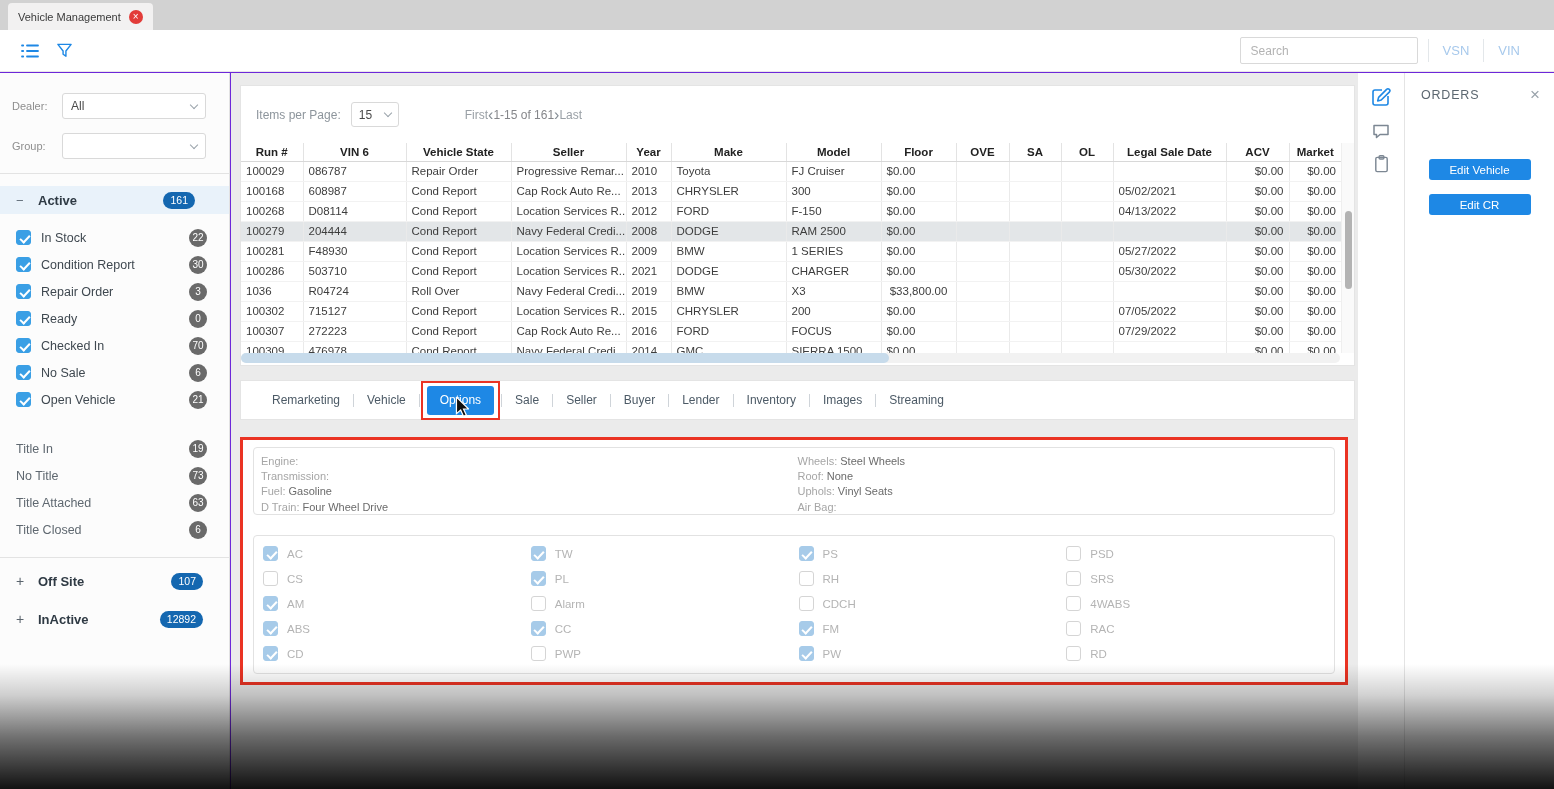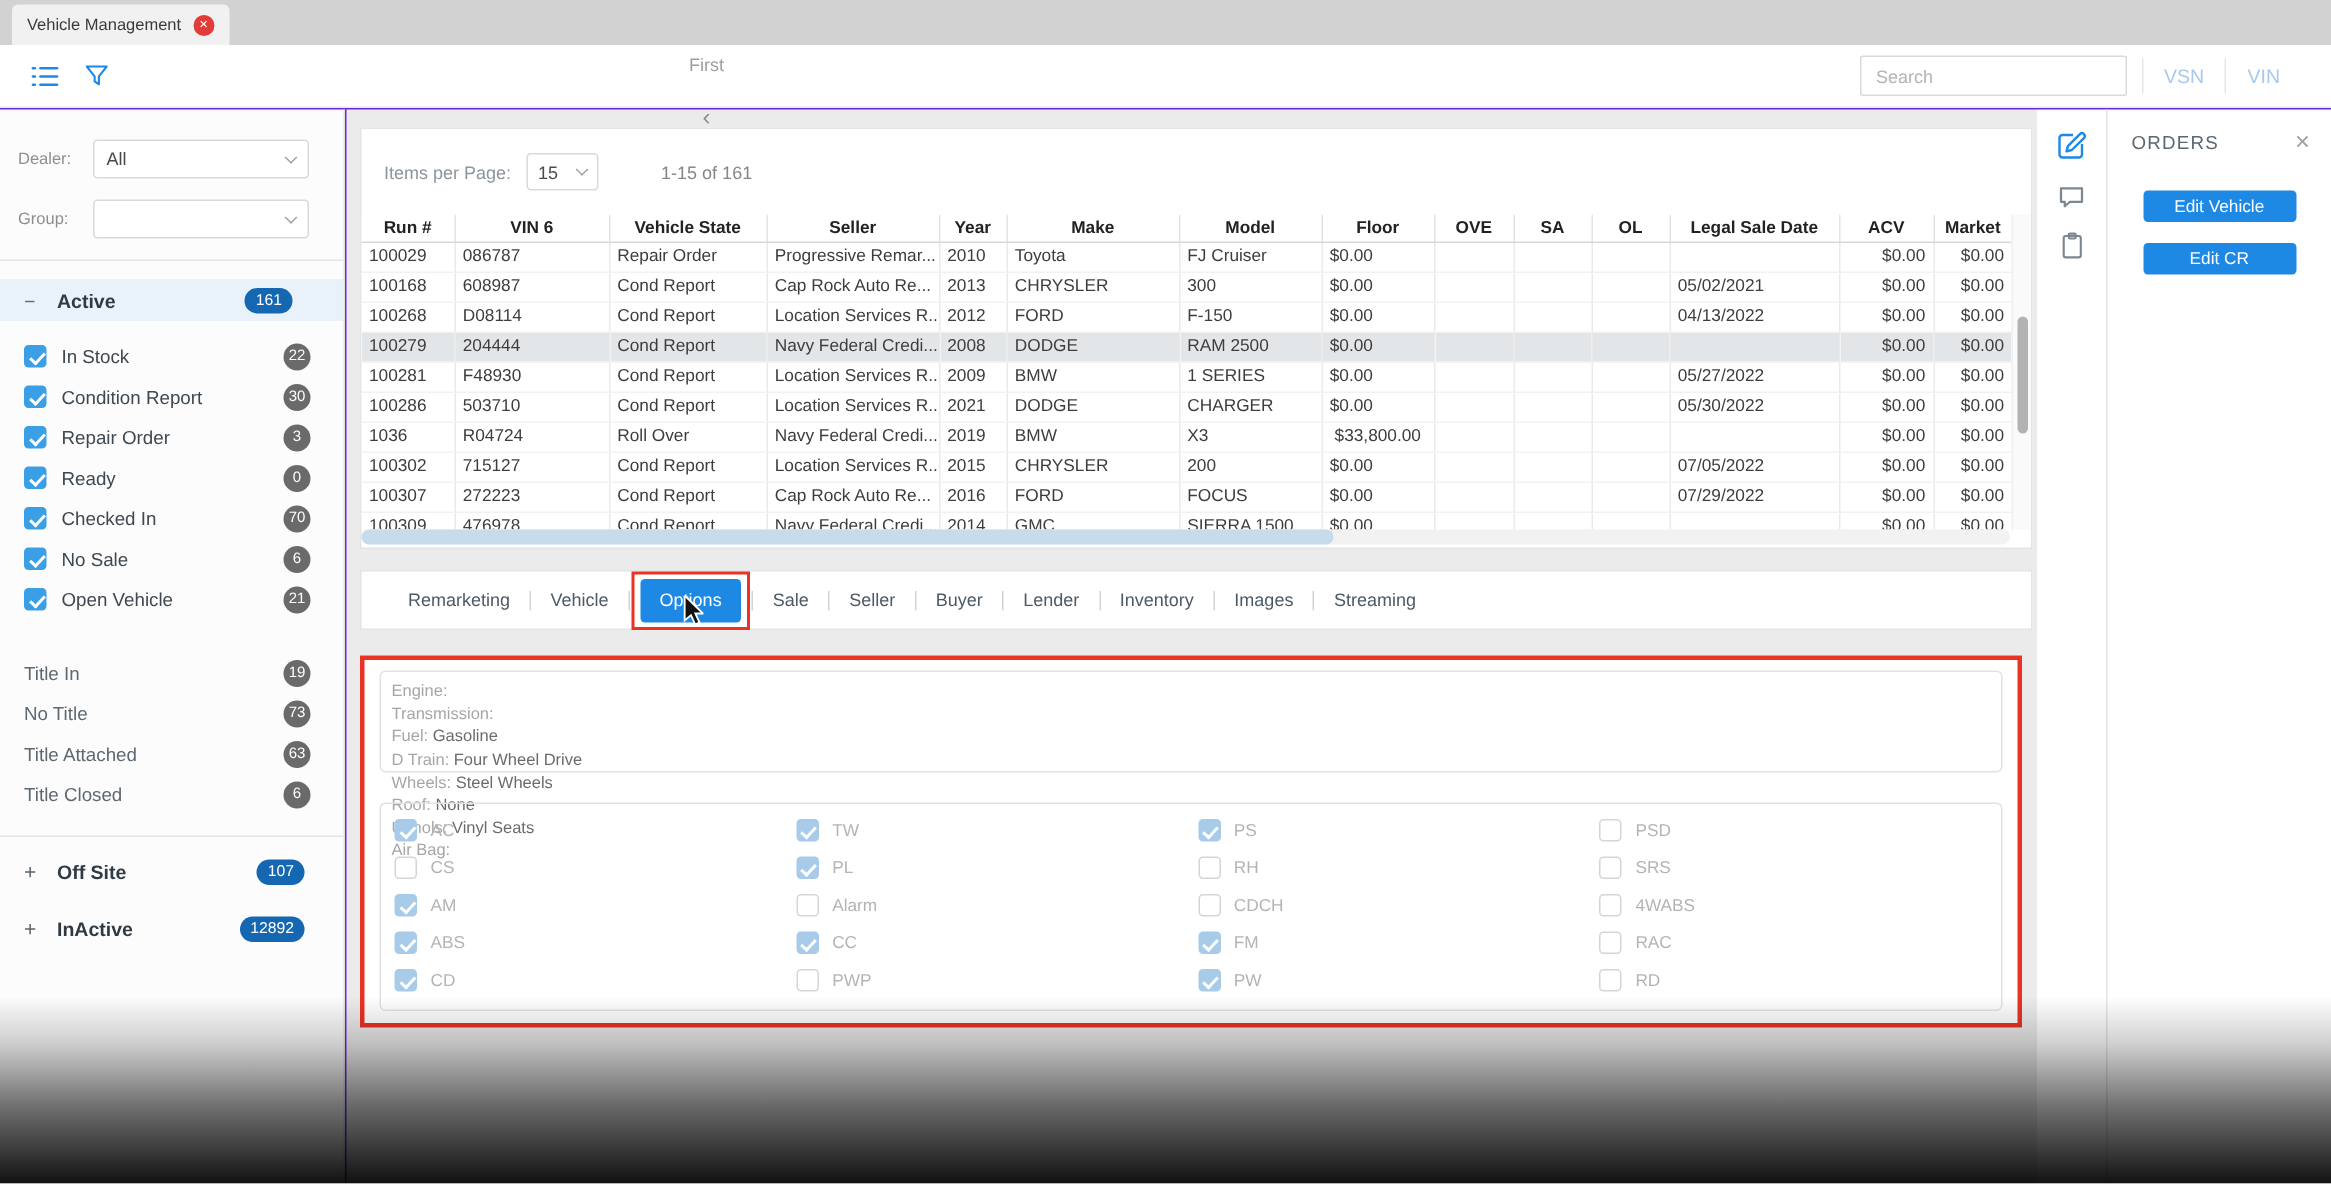--- a/index.html
+++ b/index.html
@@ -57,21 +57,21 @@
   .plus { font-size:14px; color:#5a646d; width:14px; }
   .group-label { font-size:13px; font-weight:bold; color:#2f3a44; margin-left:8px; }
   .group-item .badge { margin-left:auto; margin-right:26px; }
 
   
   .main { position:absolute; left:231px; top:73px; width:1127px; bottom:0; background:#ebebeb; }
   .grid-card { position:absolute; left:9px; top:12px; width:1115px; height:281px; background:#fff; border:1px solid #e4e4e4; }
   .grid-top { position:absolute; top:0; left:0; right:0; height:57px; display:flex; align-items:center; padding-left:15px; }
   .ipp-label { font-size:12px; color:#8d959c; margin-right:10px; }
   .select.small { width:48px; height:25px; padding:0 7px; }
-  .pager { display:flex; align-items:center; gap:21px; margin-left:42px;flex-direction:column; }
+  .pager { display:flex; align-items:center; gap:0; margin-left:66px; }
   .pager-btn { font-size:12px; color:#9aa0a6; cursor:pointer; }
   .pager-chev { font-size:16px; color:#878f96; cursor:pointer; line-height:1; }
   .pager-range { font-size:12px; color:#85868a; }
 
   .table-wrap { position:absolute; top:57px; left:0; width:1100px; bottom:12px; overflow:hidden; }
   table { border-collapse:collapse; table-layout:fixed; width:1100px; background:#fff; }
   th { font-weight:bold; font-size:11.5px; height:18px; color:#222; text-align:center; padding:0 4px;
        border-right:1px solid #e3e3e3; border-bottom:1px solid #d8d8d8; white-space:nowrap; overflow:hidden; cursor:pointer; }
   th:last-child, td:last-child { border-right:none; }
   td { font-size:11.5px; height:20px; color:#3d3d3d; padding:0 5px; border-right:1px solid #eaeaea;
@@ -86,21 +86,21 @@
                display:flex; align-items:center; padding-left:18px; }
   .tab { padding:0 13px; font-size:12px; color:#4c5a66; height:38px; line-height:38px; cursor:pointer; }
   .tab-sep { width:1px; height:13px; background:#cfd4d9; }
   .tab.active { background:var(--accent); color:#fff; height:29px; line-height:29px; border-radius:3px; margin:0 7px; position:relative; }
   .tab.active::after { content:''; position:absolute; inset:-5px -6px; border:2.5px solid var(--annotation); pointer-events:none; }
   .cursor-icon { position:absolute; left:42%; top:11px; z-index:6; pointer-events:none; }
 
   .options-card { position:absolute; left:9px; top:364px; width:1108px; height:248px; background:#fff;
                   border:3px solid var(--annotation); }
   .specs-box { position:absolute; left:10px; top:7px; right:10px; height:68px; border:1px solid #e2e2e2; border-radius:4px;
-               display:flex; padding:6px 0 0 7px;flex-direction:column; }
+               display:flex; padding:6px 0 0 7px; }
   .specs-col { width:540px; }
   .spec-line { font-size:11px; line-height:15.2px; }
   .spec-label { color:#a6a6a6; }
   .spec-value { color:#6b6b6b; margin-left:3px; }
   .opts-box { position:absolute; left:10px; top:95px; right:10px; bottom:8px; border:1px solid #e2e2e2; border-radius:4px;
               display:grid; grid-template-columns:repeat(4,1fr); align-content:start; padding:10px 0 0 9px; }
   .opt-col { display:flex; flex-direction:column; gap:10px; }
   .opt-item { display:flex; align-items:center; gap:9px; height:15px; cursor:pointer; }
   .ocb { width:15px; height:15px; border-radius:3px; border:1px solid #d5d5d5; background:#fff; position:relative; flex:none; }
   .ocb.on { background:var(--option-checkbox-blue); border-color:var(--option-checkbox-blue); }
@@ -110,21 +110,21 @@
   .icon-rail { position:absolute; left:1358px; top:73px; width:46px; bottom:0; background:#fff;
                display:flex; flex-direction:column; align-items:center; gap:13px; padding-top:13px; }
   .rail-icon { color:#7c8793; cursor:pointer; display:flex; }
   .rail-icon.blue { color:var(--accent); }
   .orders-panel { position:absolute; left:1404px; top:73px; right:0; bottom:0; background:#fff; border-left:1px solid #e4e4e4; }
   .orders-head { display:flex; align-items:center; justify-content:space-between; padding:13px 14px 0 16px; }
   .orders-title { font-size:12.5px; color:#5c6770; letter-spacing:0.8px; }
   .orders-close { font-size:17px; color:#9aa3ab; cursor:pointer; line-height:1; }
   .blue-btn { display:block; width:102px; height:21px; margin:0 auto; background:var(--accent); color:#fff; border:none;
               border-radius:3px; font-size:11.5px; font-family:"Liberation Sans",sans-serif; cursor:pointer; }
-  .blue-btn.first { margin-top:24px; }
+  .blue-btn.first { margin-top:56px; }
   .blue-btn.second { margin-top:14px; }
 
   .bottom-fade { position:absolute; left:0; right:0; bottom:0; height:125px; z-index:50; pointer-events:none;
        background:linear-gradient(180deg, rgba(0,0,0,0) 0%, rgba(0,0,0,0.18) 25%, rgba(0,0,0,0.55) 58%, rgba(0,0,0,0.93) 100%); }
 </style>
 </head>
 <body>
 
 <div class="screen">
 

